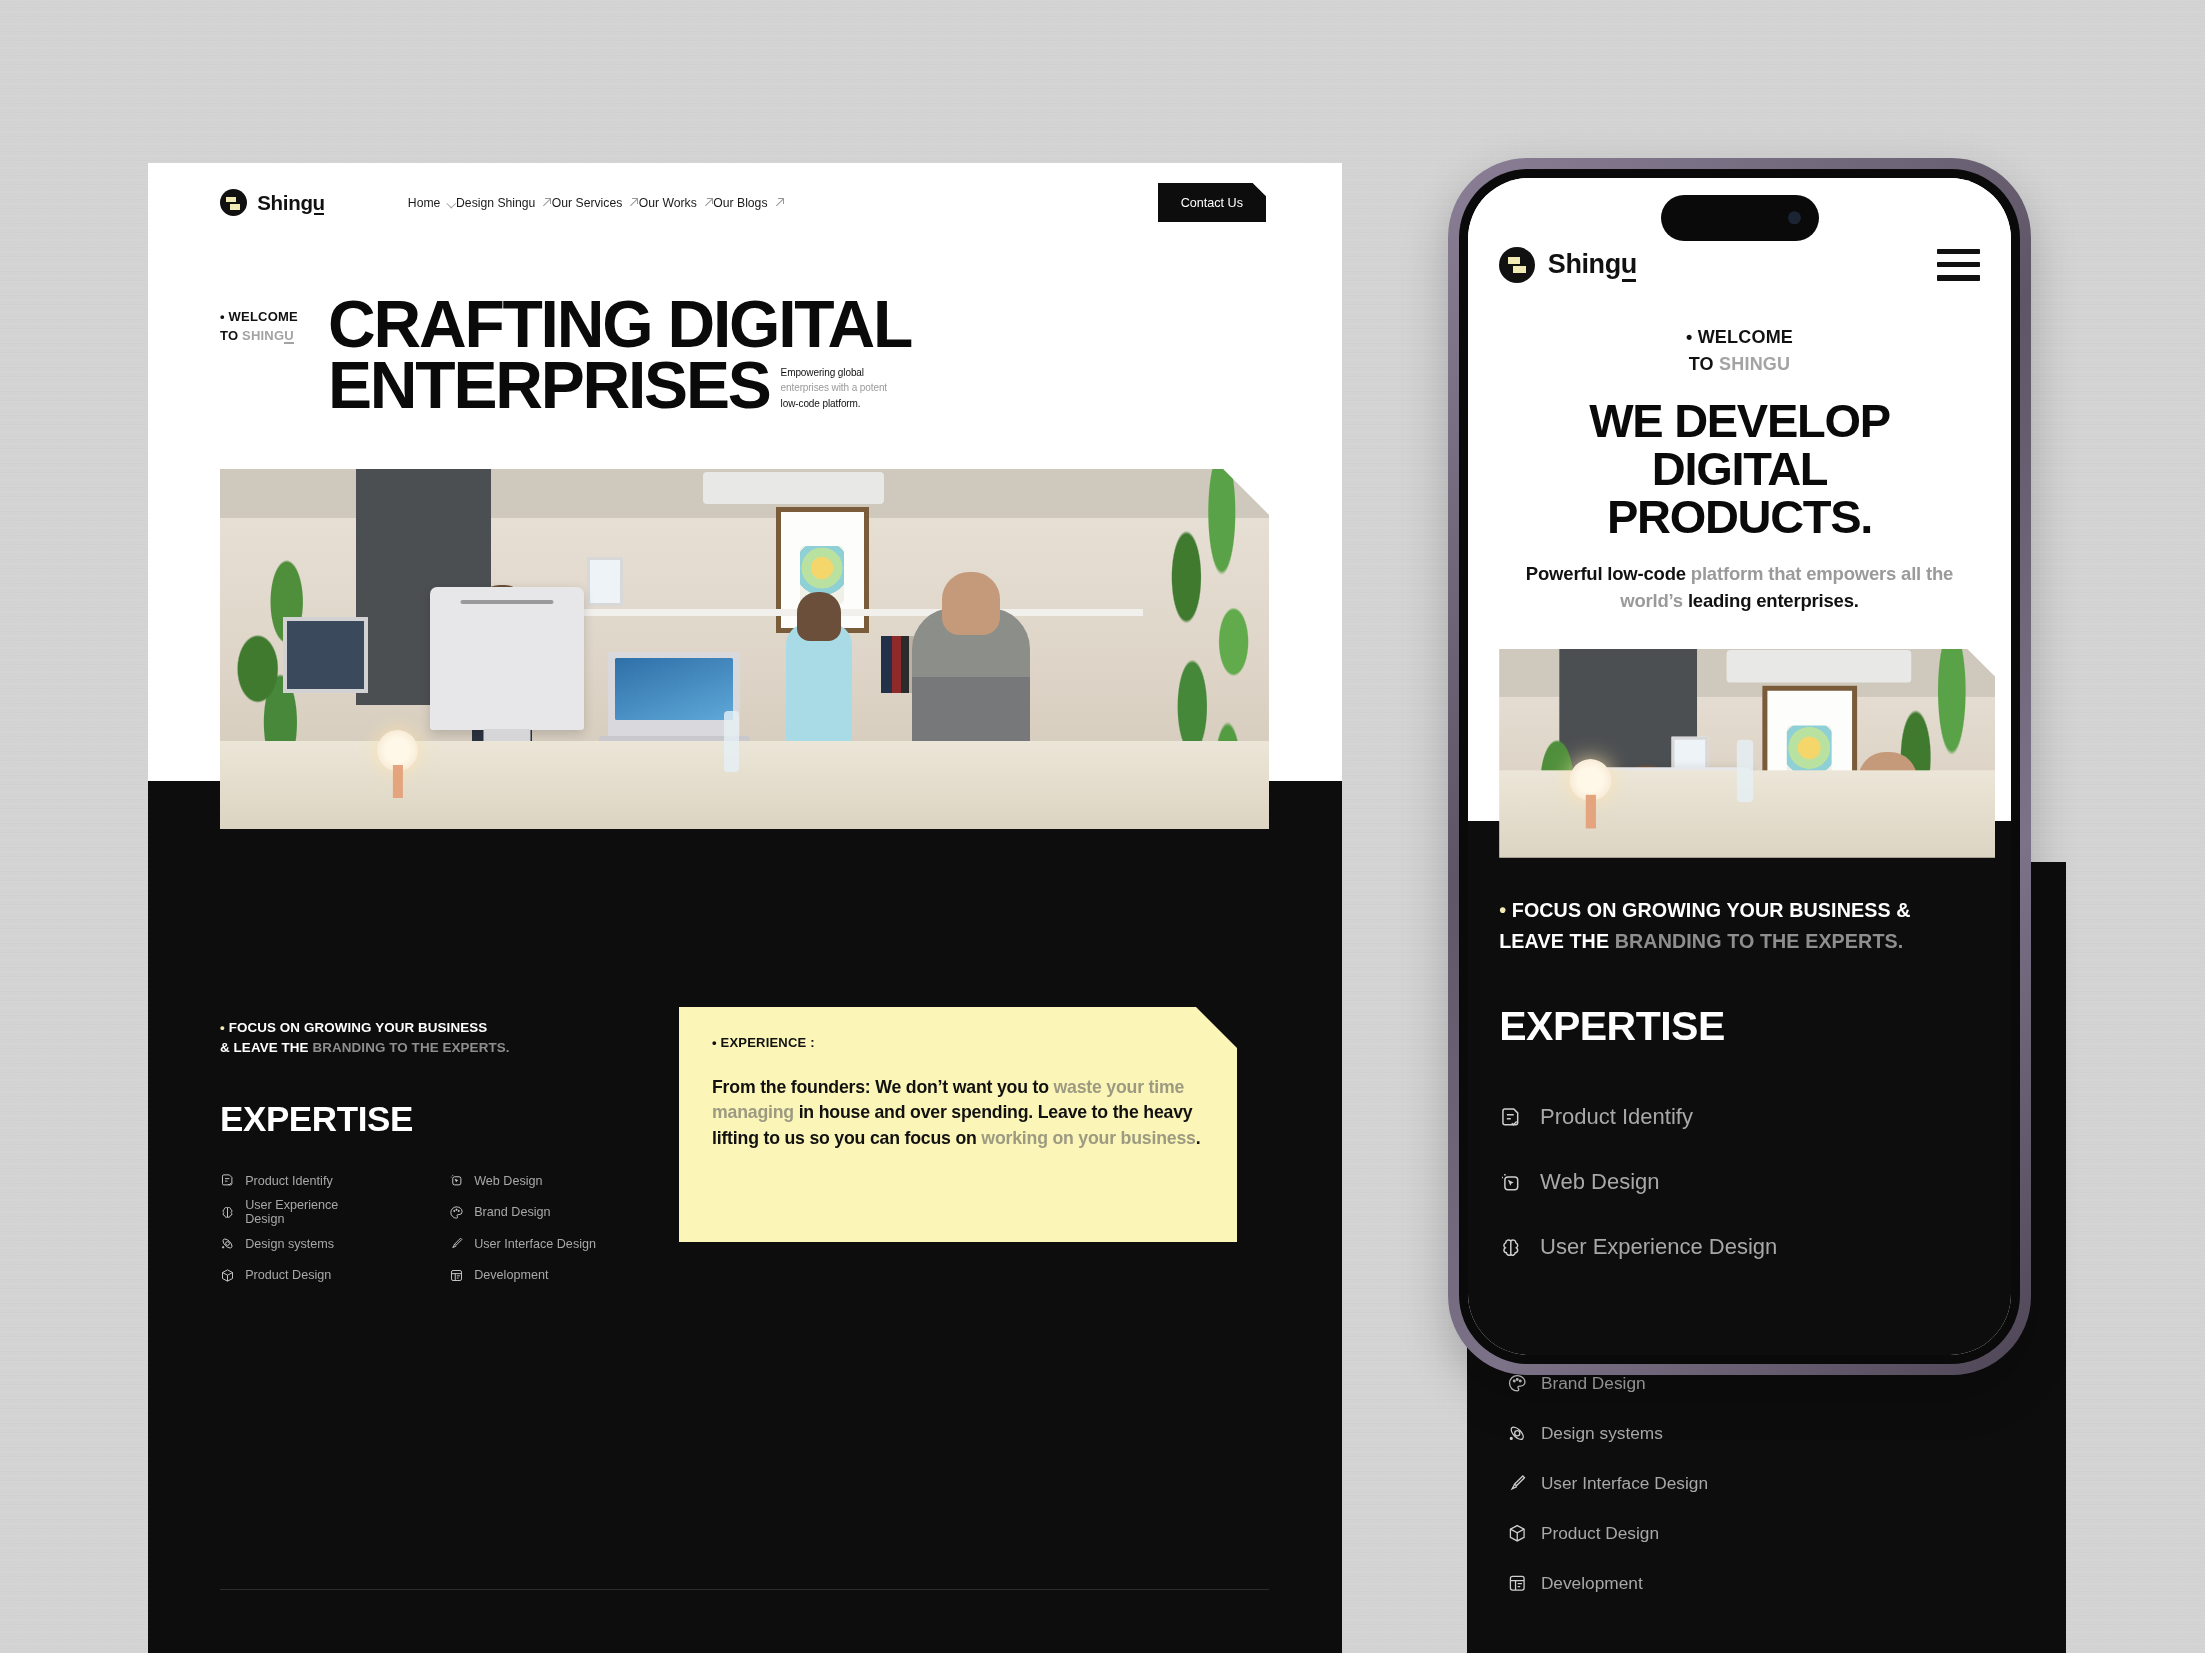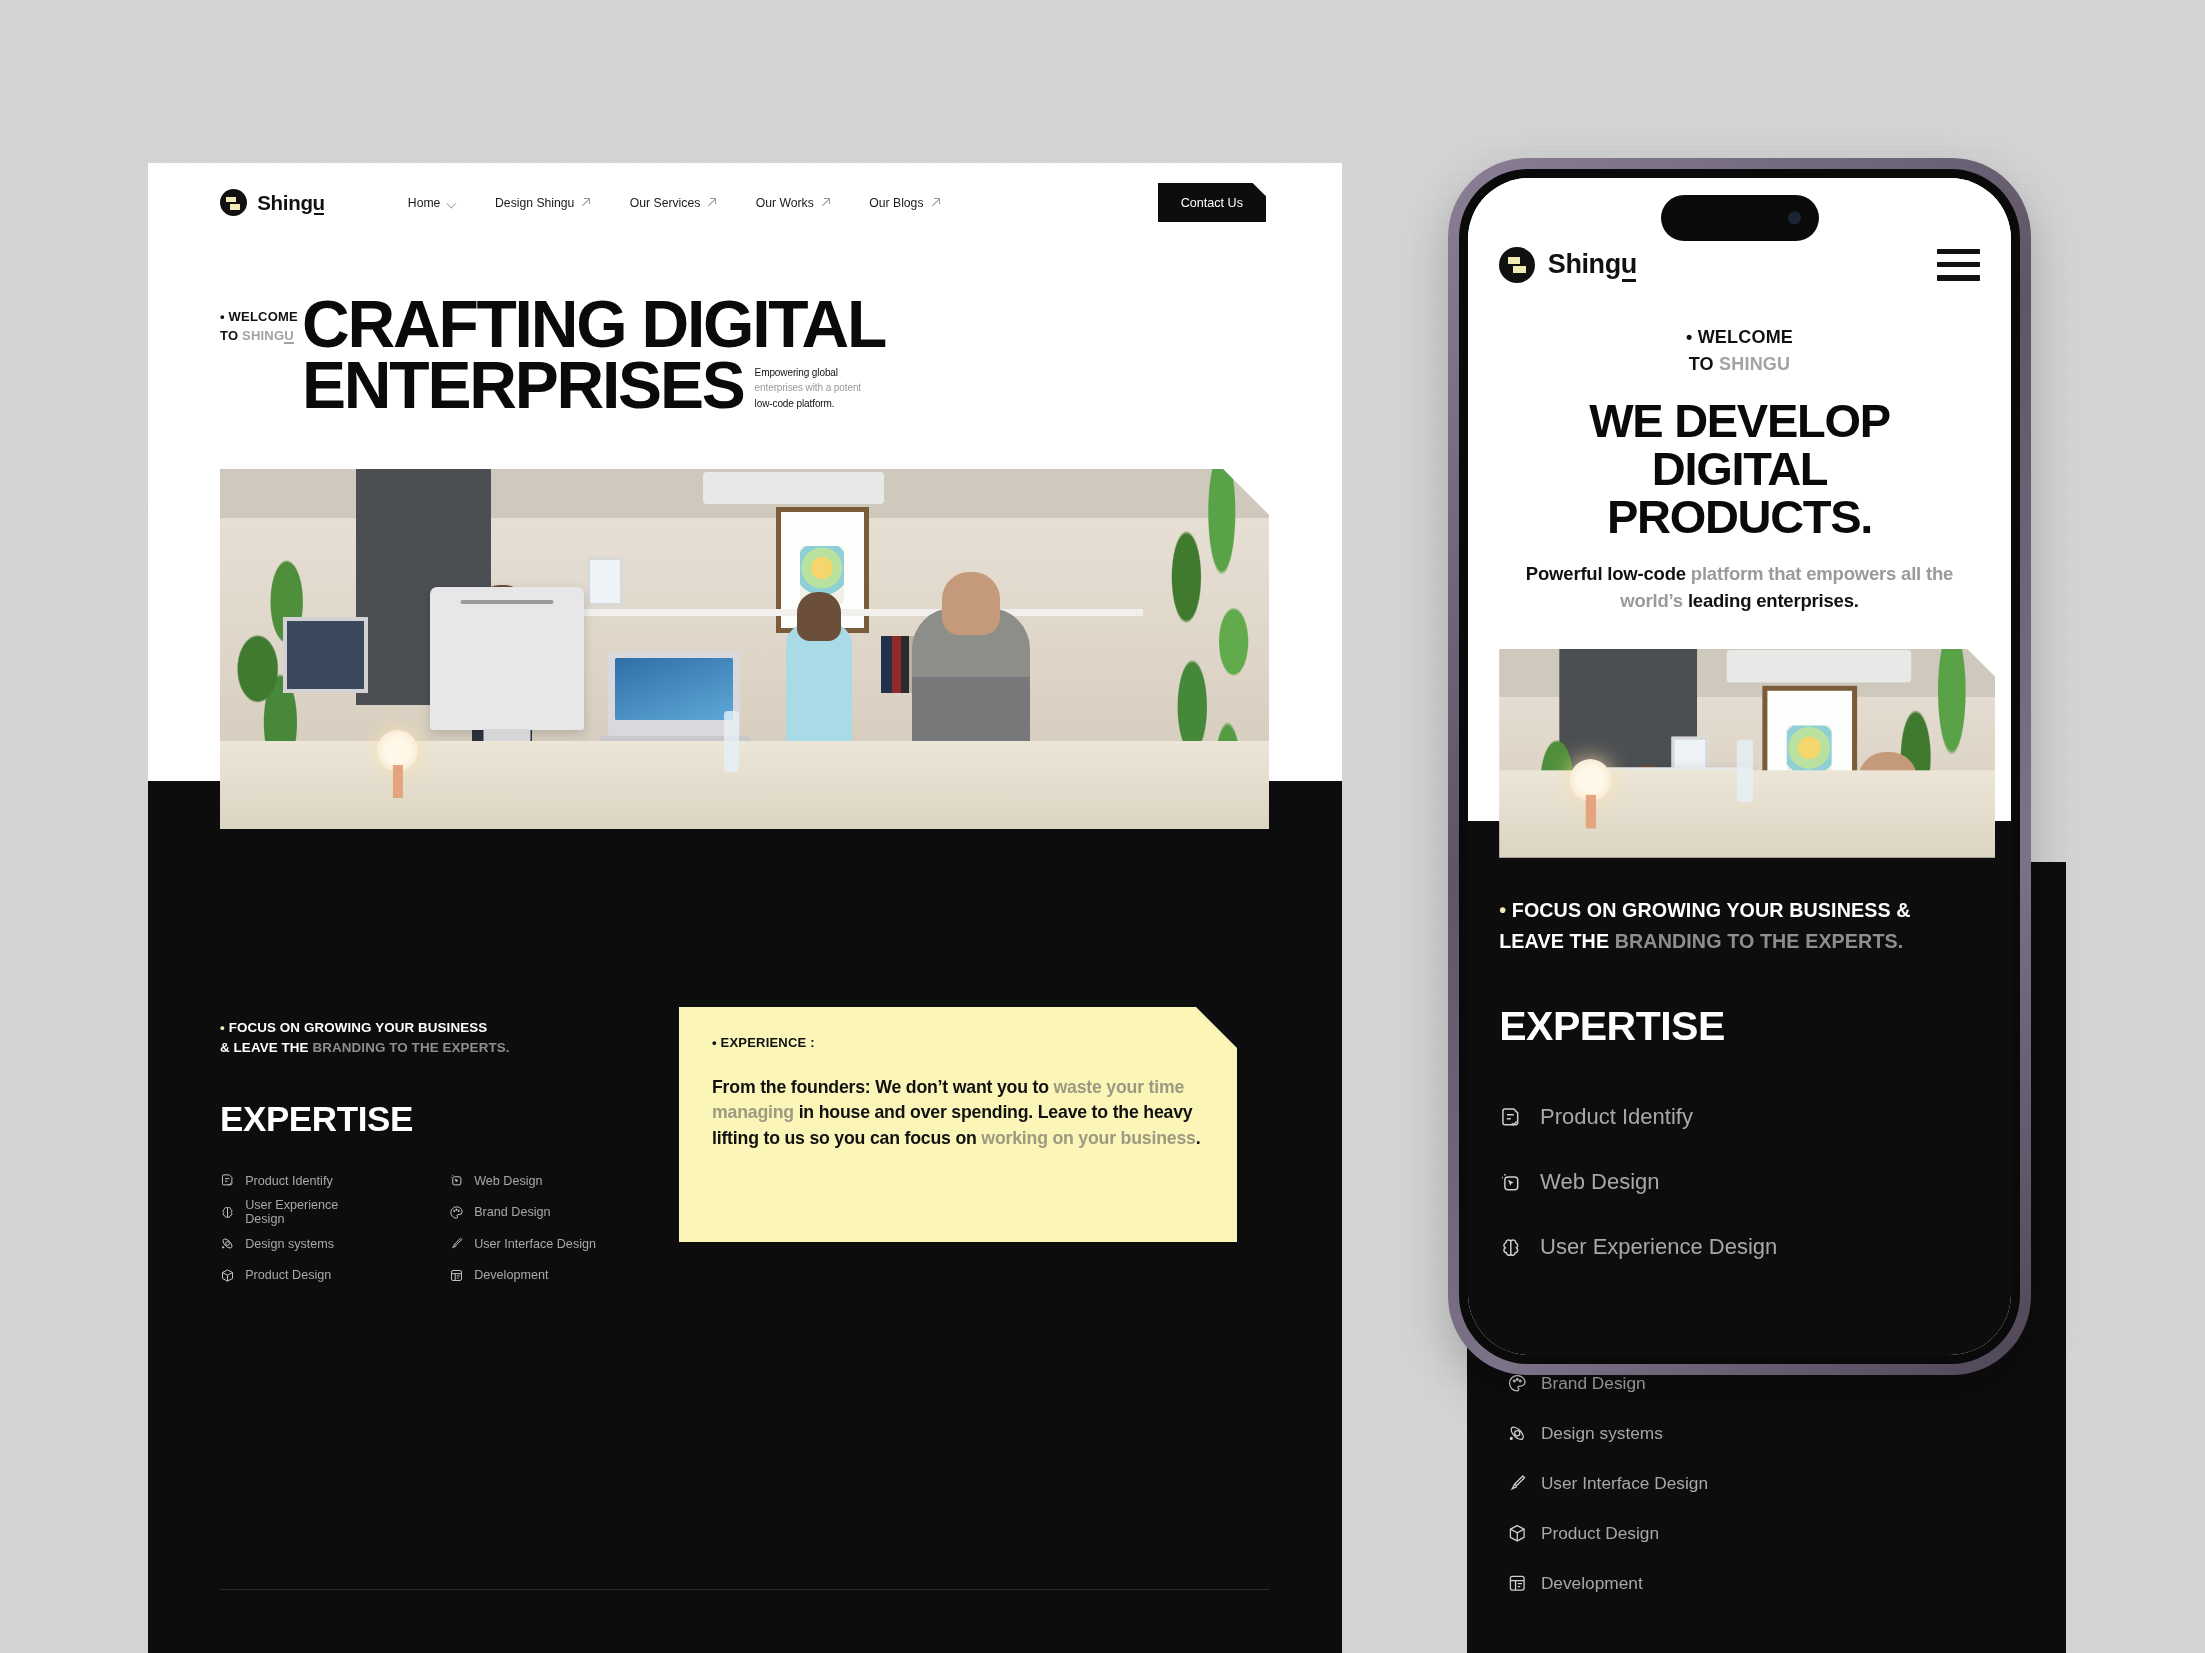--- a/index.html
+++ b/index.html
@@ -32,40 +32,40 @@
   .logo-mark {
     width:27px; height:27px; border-radius:50%; background:#111;
     position:relative; flex:none;
   }
   .logo-mark i { position:absolute; background:#f2eab5; display:block; }
   .logo-mark i.a { width:9.5px; height:5.5px; left:6.3px; top:7.9px; }
   .logo-mark i.b { width:9.5px; height:5.5px; left:10.2px; top:15px; }
   .brand-name { font-size:20.5px; font-weight:700; color:#111; letter-spacing:-0.3px; position:relative; }
   .brand-name::after { content:""; position:absolute; right:0.8px; bottom:-0.8px; width:10.2px; height:2px; background:#111; }
 
-  .d-links { display:flex; align-items:center; gap:39px; margin-left:83px; }
+  .d-links { display:flex; align-items:center; margin-left:83px; }
   .d-link { display:flex; align-items:center; gap:7px; font-size:12.2px; color:#1a1a1a; font-weight:400; cursor:pointer; }
   .ic-chev { width:8.7px; height:8.7px; display:inline-block; position:relative; opacity:.45;}
   .ic-chev::before { content:""; position:absolute; left:0.8px; top:1.6px; width:5.5px; height:5.5px; border-right:1.1px solid #333; border-bottom:1.1px solid #333; transform:rotate(45deg); }
   .ic-arrow { width:9.5px; height:9.5px; display:inline-block; position:relative; opacity:.5; }
   .ic-arrow::before { content:""; position:absolute; left:0; top:4.3px; width:9.5px; height:1.1px; background:#333; transform:rotate(-45deg); }
   .ic-arrow::after  { content:""; position:absolute; right:0.4px; top:0.4px; width:5.1px; height:5.1px; border-top:1.1px solid #333; border-right:1.1px solid #333; }
 
   .btn-contact {
     margin-left:auto; background:#0d0d0d; color:#fff; font-size:12.6px; font-weight:500;
     padding:12.6px 23px; border:none; cursor:pointer;
     clip-path: polygon(0 0, calc(100% - 13.4px) 0, 100% 13.4px, 100% 100%, 0 100%);
   }
 
   
   .d-hero { position:absolute; left:72px; top:131px; width:1048px; z-index:4; }
   .welcome { position:absolute; left:0; top:14px; width:158px; font-size:13px; font-weight:700; line-height:1.45; color:#111; letter-spacing:0.2px;}
   .welcome .grey { color:#a3a3a3; position:relative; }
   .welcome .grey::after{ content:""; position:absolute; right:0; bottom:-0.8px; width:9.5px; height:1.6px; background:#a3a3a3;}
-  .d-h1 { margin-left:82px; font-size:66px; line-height:.92; font-weight:800; letter-spacing:-2.2px; color:#0a0a0a; }
+  .d-h1 { margin-left:108px; font-size:66px; line-height:.92; font-weight:800; letter-spacing:-2.2px; color:#0a0a0a; }
   .d-h1 .l2 { display:flex; align-items:flex-end; }
   .d-sub { font-size:10px; line-height:1.52; font-weight:500; color:#111; width:126px; margin:0 0 4.7px 11px; letter-spacing:-0.1px;}
   .d-sub .grey { color:#9a9a9a; }
 
   
   .d-img-wrap {
     position:absolute; left:72px; top:306px; width:1049px; height:360px; z-index:4;
     clip-path: polygon(0 0, calc(100% - 46px) 0, 100% 46px, 100% 100%, 0 100%);
     overflow:hidden;
   }

